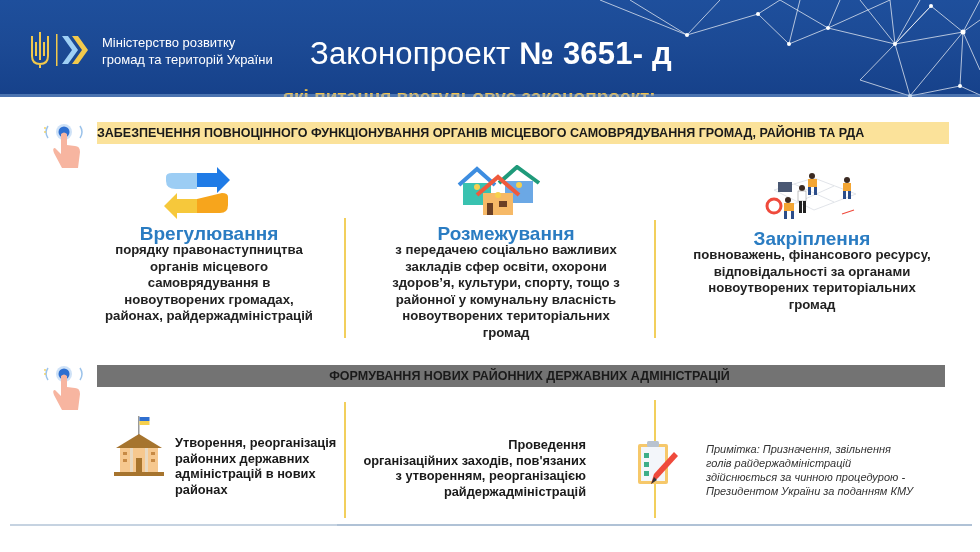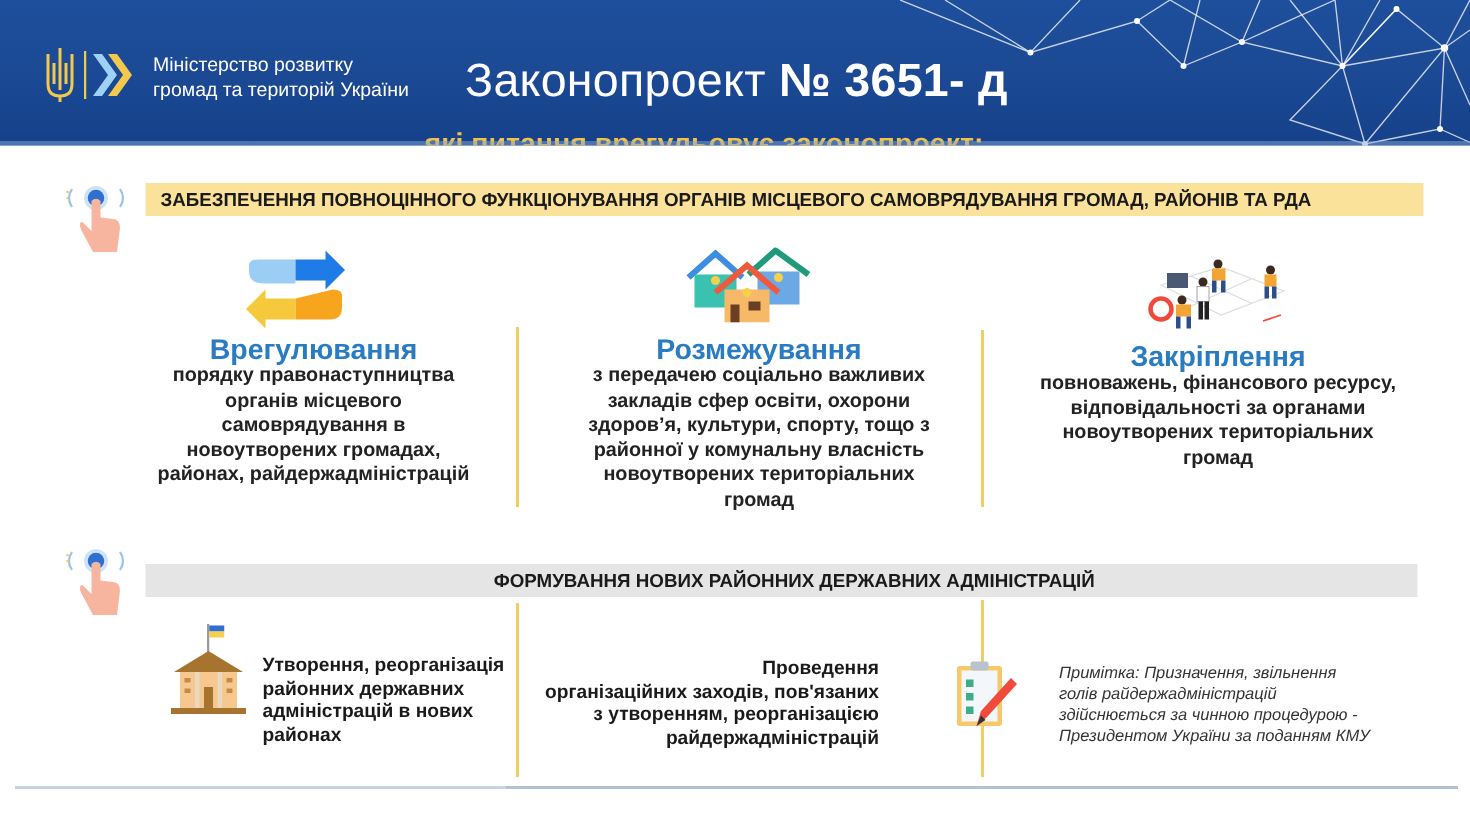--- a/index.html
+++ b/index.html
@@ -31,22 +31,22 @@
     position: absolute; left: 283px; top: 86px; color: #f3c24a;
     font-weight: bold; font-size: 19px; white-space: nowrap; line-height: 22px;
     text-decoration-color: #3f4f6a;
   }
 
   .hand { position: absolute; width: 44px; height: 56px; }
   .banner {
     position: absolute; height: 22px; line-height: 22px;
     font-weight: bold; font-size: 12.5px; color: #1a1a1a; white-space: nowrap;
   }
-  .banner-1 { left: 97px; top: 122px; width: 852px; background: #fbe29a; padding-left: 10px; }
-  .banner-2 { left: 97px; top: 365px; width: 848px; background: #e5e5e5; text-align: center; padding-left: 17px; margin-top: 11px; }
+  .banner-1 { left: 97px; top: 122px; width: 852px; background: #fbe29a; }
+  .banner-2 { left: 97px; top: 365px; width: 848px; background: #737373; text-align: center; padding-left: 17px; }
 
   .vline { position: absolute; width: 2px; background: #f2cf5c; }
 
   .col { position: absolute; text-align: center; color: #1a1a1a; }
   .col .head { color: #2a7cc2; font-weight: bold; font-size: 19px; line-height: 17px; }
   .col .body { font-weight: bold; font-size: 13.2px; line-height: 16.6px; color: #222; }
 
   .icon-box { position: absolute; }
 
   .lower-text { position: absolute; font-weight: bold; font-size: 12.8px; line-height: 15.5px; color: #1a1a1a; }

